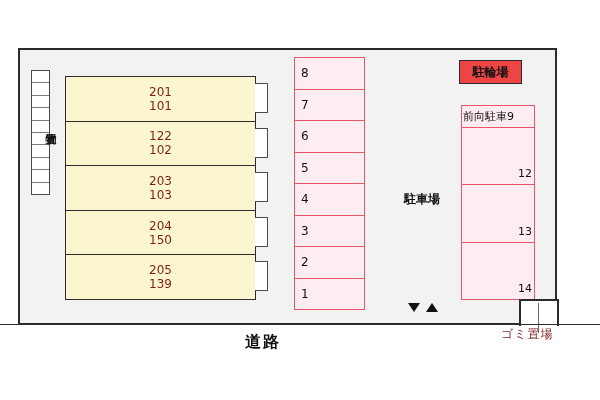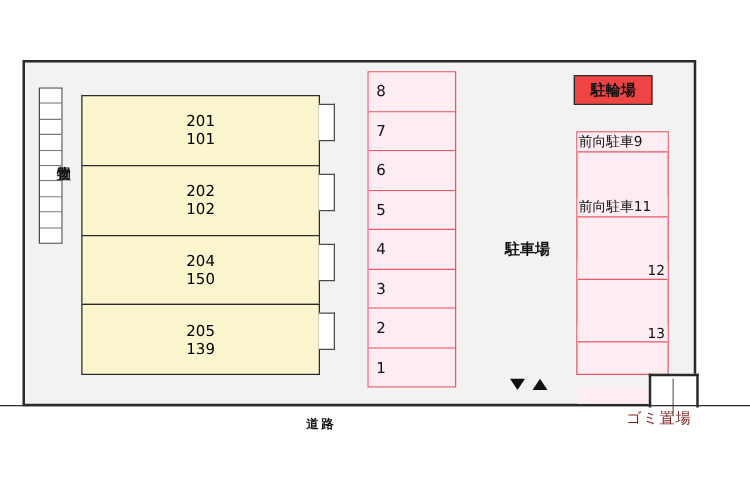--- a/index.html
+++ b/index.html
@@ -89,21 +89,21 @@
     position: relative;
     display: flex;
     flex-direction: column;
     align-items: center;
     justify-content: center;
   }
   .unit + .unit { margin-top: -1px; }
   .unit-upper, .unit-lower {
     font-size: 12px;
     line-height: 14px;
-    color: #000000;
+    color: #7f1d1d;
     font-family: "DejaVu Sans", "Liberation Sans", sans-serif;
   }
   
   .unit-door {
     position: absolute;
     right: -13px;
     top: 6px;
     width: 13px;
     height: 30px;
     background: #ffffff;
@@ -261,21 +261,21 @@
     left: 0px;
     top: 324px;
     width: 600px;
     height: 1px;
     background: #2b2b2b;
   }
   .road-label {
     position: absolute;
     left: 245px;
     top: 332px;
-    font-size: 10px;
+    font-size: 16px;
     font-weight: 700;
     color: #111;
     white-space: nowrap;
     letter-spacing: 2px;
   }
 </style>
 </head>
 <body>
 
 <div id="siteplan">
@@ -296,22 +296,27 @@
   </div>
   <div class="storage-label">物置</div>
 
   <div class="building">
     <div class="unit">
       <div class="unit-upper">201</div>
       <div class="unit-lower">101</div>
       <div class="unit-door"></div>
     </div>
     <div class="unit">
-      <div class="unit-upper">202</div>
+      <div class="unit-upper">122</div>
       <div class="unit-lower">102</div>
+      <div class="unit-door"></div>
+    </div>
+    <div class="unit">
+      <div class="unit-upper">203</div>
+      <div class="unit-lower">103</div>
       <div class="unit-door"></div>
     </div>
     <div class="unit">
       <div class="unit-upper">204</div>
       <div class="unit-lower">150</div>
       <div class="unit-door"></div>
     </div>
     <div class="unit">
       <div class="unit-upper">205</div>
       <div class="unit-lower">139</div>
@@ -329,21 +334,20 @@
     <div class="stall">2</div>
     <div class="stall">1</div>
   </div>
 
   <div class="lot-label">駐車場</div>
 
   <div class="bike-park">駐輪場</div>
 
   <div class="parking-right">
     <div class="stall-r wide">前向駐車9</div>
-    <div class="stall-r wide">前向駐車11</div>
     <div class="stall-r">12</div>
     <div class="stall-r">13</div>
     <div class="stall-r">14</div>
   </div>
 
   <div class="arrows">
     <div class="tri-down"></div>
     <div class="tri-up"></div>
   </div>
 

